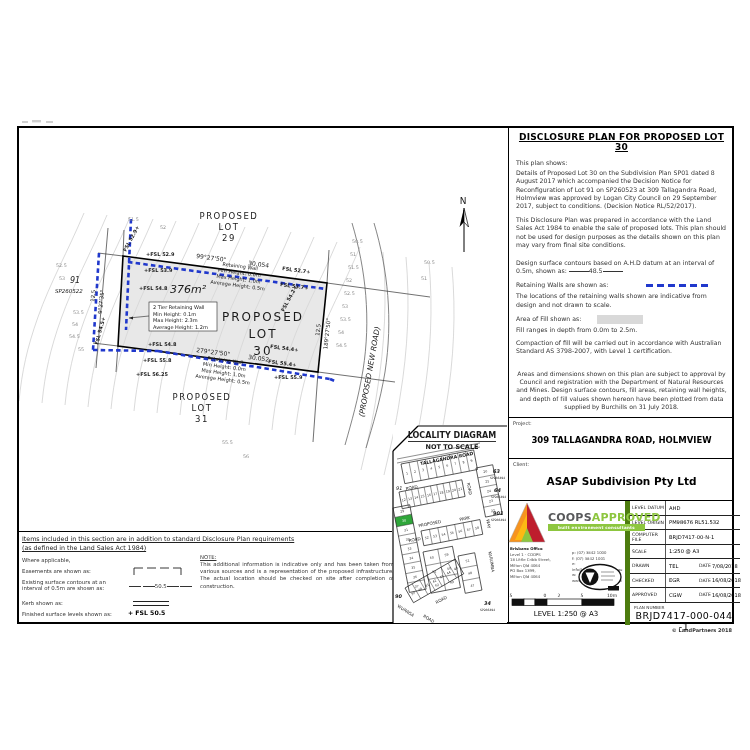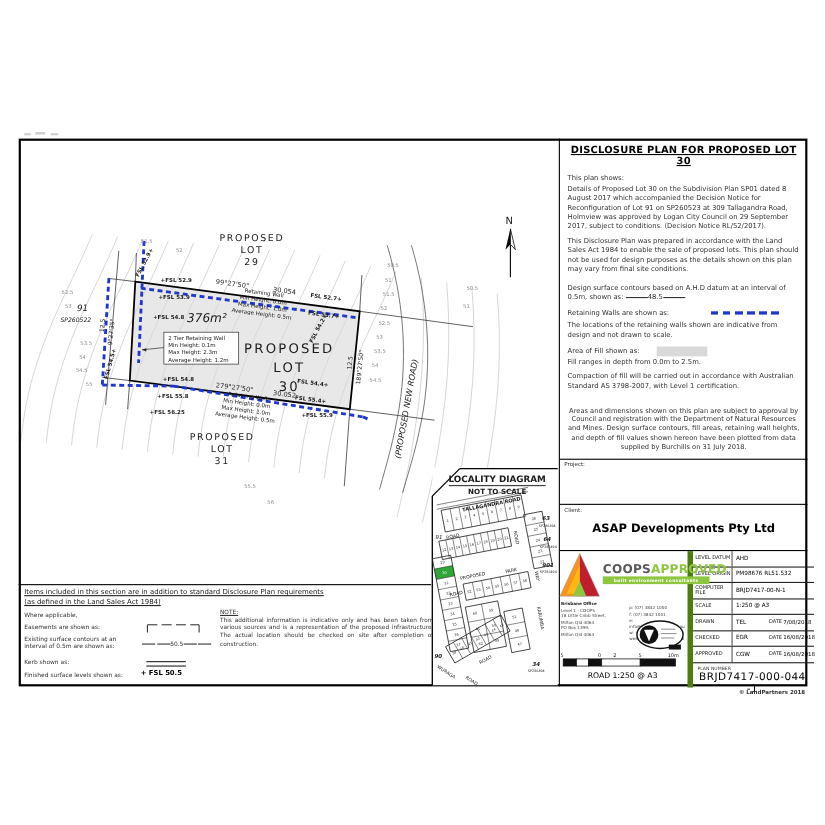--- a/index.html
+++ b/index.html
@@ -84,25 +84,26 @@
         <span>Area of Fill shown as:</span>
         <span class="fill-sample"></span>
       </div>
       <div class="d-p tight">Fill ranges in depth from 0.0m to 2.5m.</div>
       <div class="d-p" style="margin-top:5px;">Compaction of fill will be carried out in accordance with Australian Standard AS 3798-2007, with Level 1 certification.</div>
       <div class="d-approval">Areas and dimensions shown on this plan are subject to approval by Council and registration with the Department of Natural Resources and Mines. Design surface contours, fill areas, retaining wall heights, and depth of fill values shown hereon have been plotted from data supplied by Burchills on 31 July 2018.</div>
     </div>
 
     <div class="sec" id="sec-project">
       <div class="boxlabel">Project:</div>
+      <div class="boxvalue" id="project-value">309 TALLAGANDRA ROAD, HOLMVIEW</div>
     </div>
 
     <div class="sec" id="sec-client">
       <div class="boxlabel">Client:</div>
-      <div class="boxvalue" id="client-value">ASAP Developments Pty Ltd</div>
+      <div class="boxvalue" id="client-value">ASAP Subdivision Pty Ltd</div>
     </div>
 
     <div class="sec" id="sec-title">
       <div id="tb-left"></div>
       <div id="tb-right">
         <div id="tb-rows-host">
             <div class="tb-row">
               <span class="l">LEVEL DATUM</span>
               <span class="v">AHD</span>
             </div>
@@ -154,21 +155,21 @@
       <div>Milton Qld 4064</div>
       <div>PO Box 1399,</div>
       <div>Milton Qld 4064</div>
     </div>
   <div class="abs tinycol" id="logo-contact" style="left:572px;top:550px;width:54px;">
       <div>p: (07) 3842 1000</div>
       <div>f: (07) 3842 1001</div>
       <div>e: info@landpartners.com.au</div>
       <div>w: www.landpartners.com.au</div>
     </div>
-  <div class="abs" id="scale-caption">ROAD 1:250 @ A3</div>
+  <div class="abs" id="scale-caption">LEVEL 1:250 @ A3</div>
   <div class="abs" id="copyright">© LandPartners 2018</div>
 
   <div class="abs" id="legend-sec">
     <div class="lg lg-head" style="left:5px;top:3px;">Items included in this section are in addition to standard Disclosure Plan requirements</div>
     <div class="lg lg-head" style="left:5px;top:12px;">(as defined in the Land Sales Act 1984)</div>
     <div class="lg" style="left:5px;top:25px;">Where applicable,</div>
     <div class="lg" style="left:5px;top:36px;">Easements are shown as:</div>
     <div class="lg" style="left:5px;top:47px;width:100px;">Existing surface contours at an interval of 0.5m are shown as:</div>
     <div class="lg" style="left:112px;top:51px;">
       <span class="cline sm"></span> <span class="cline sm"></span><span>50.5</span><span class="cline sm"></span> <span class="cline sm"></span>

